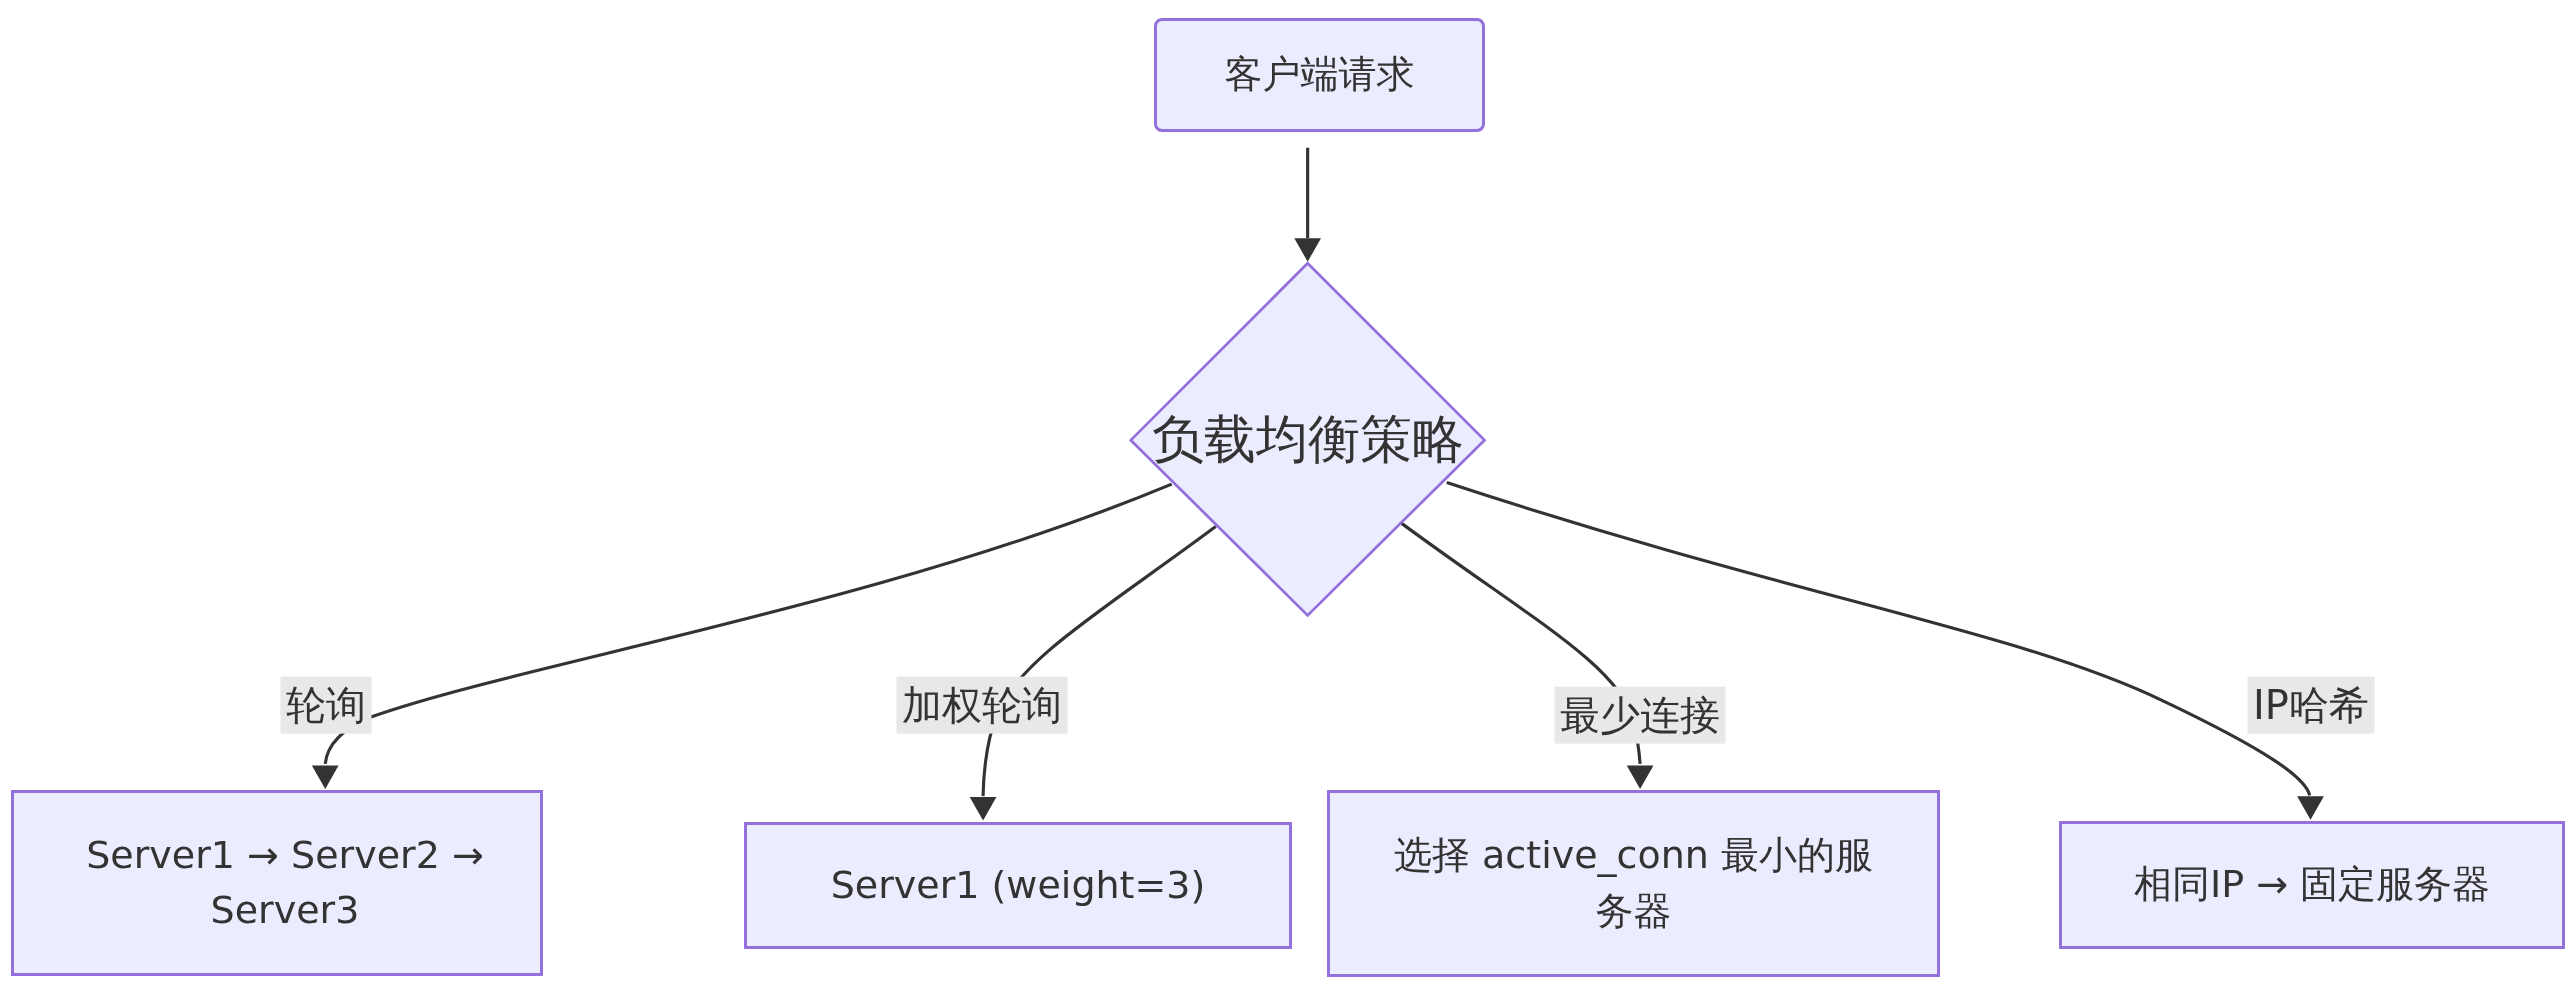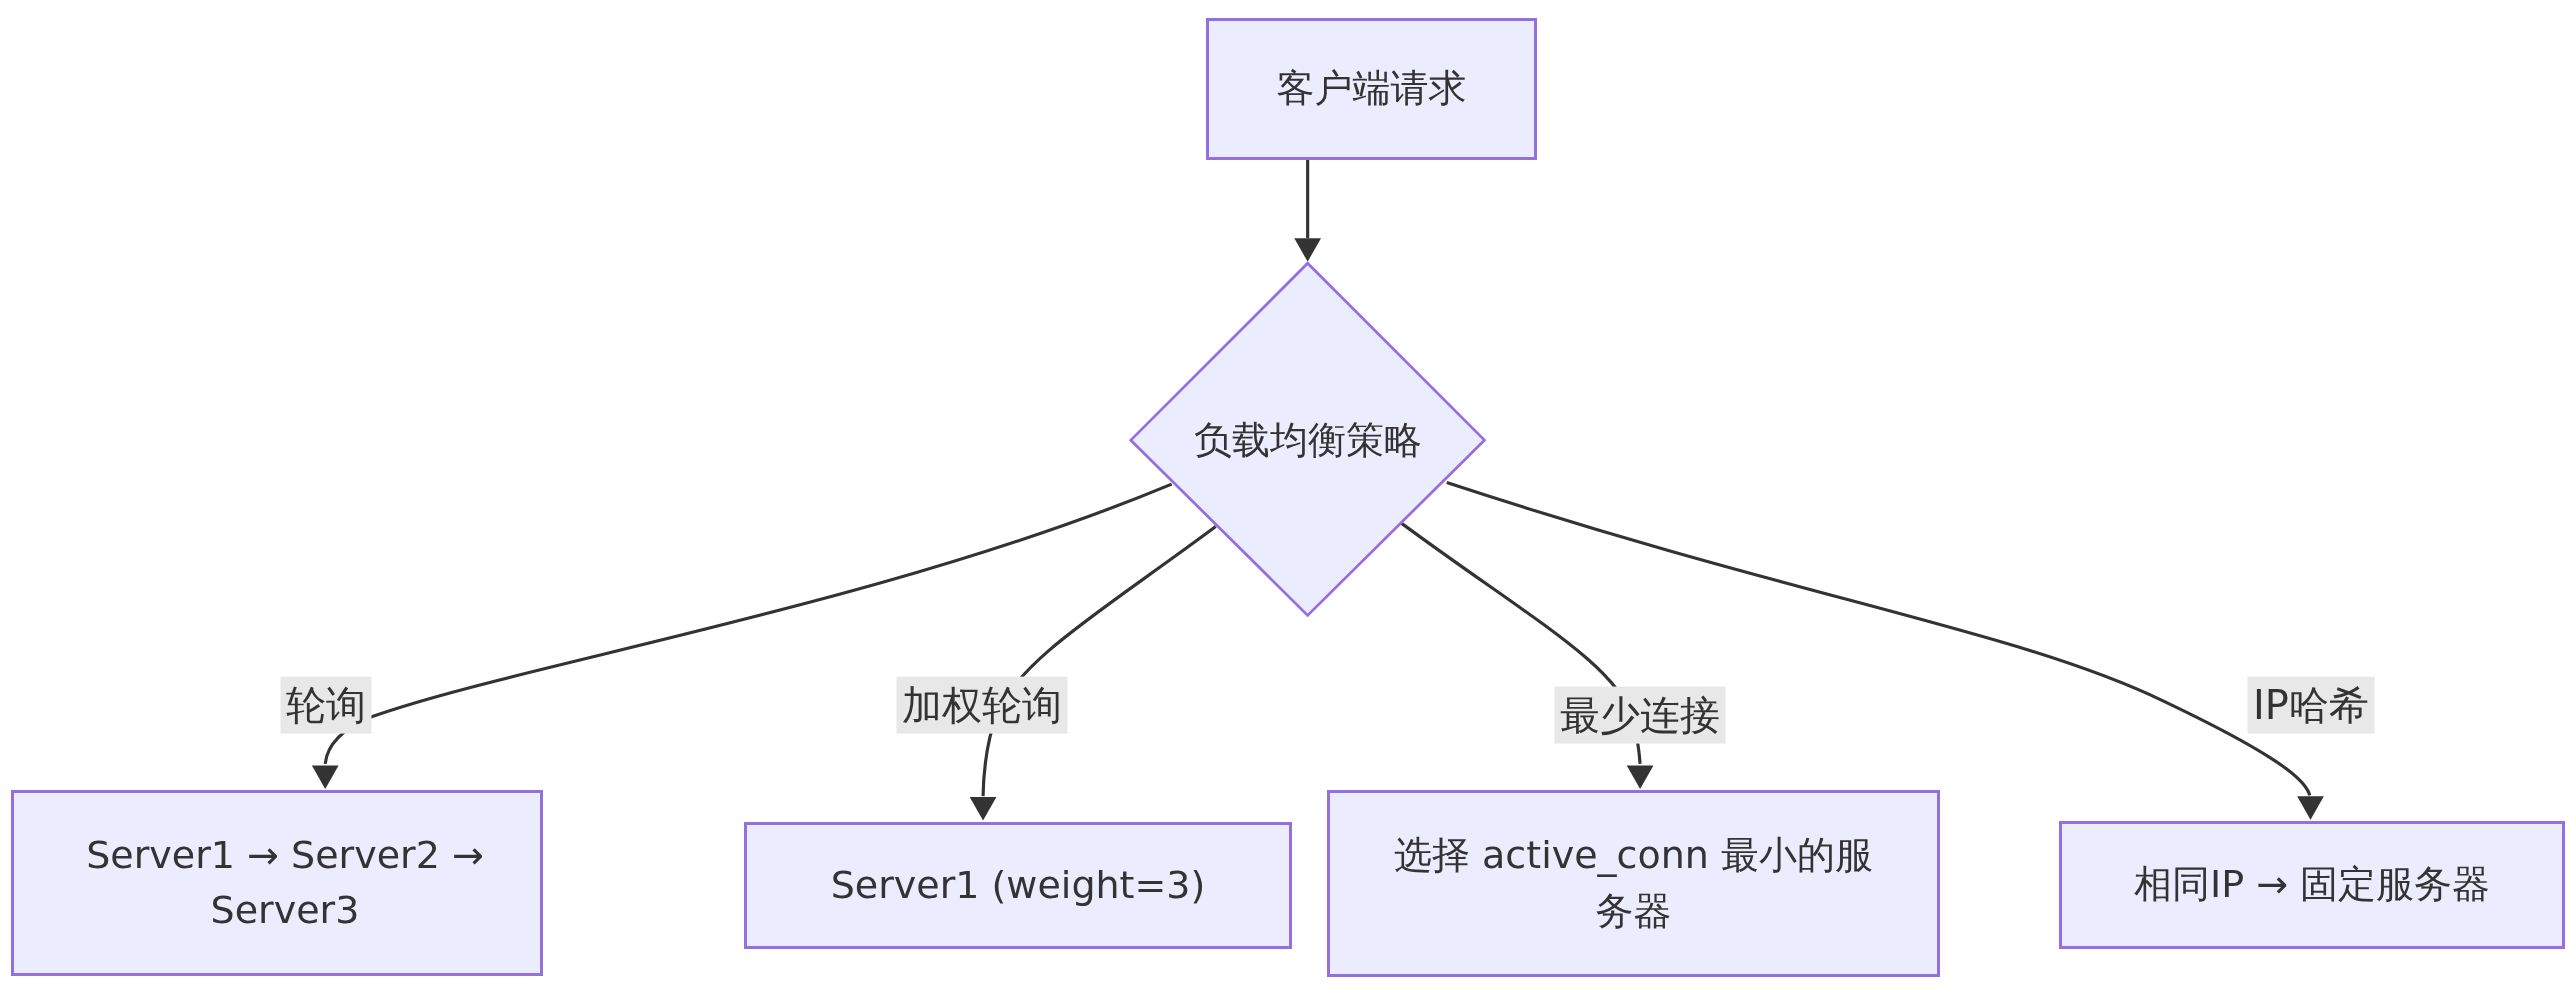--- a/index.html
+++ b/index.html
@@ -40,21 +40,21 @@
     justify-content: center;
     text-align: center;
     font-size: 38px;
     line-height: 1.45;
     z-index: 3;
   }
   .node-label-line { white-space: nowrap; }
   .diamond-label {
     position: absolute;
     transform: translate(-50%, -50%);
-    font-size: 38px;
+    font-size: 52px;
     white-space: nowrap;
     z-index: 3;
   }
   .edge-label {
     position: absolute;
     transform: translate(-50%, -50%);
     background: #e8e8e8;
     font-size: 40px;
     line-height: 1.38;
     padding: 0.8px 5.5px;
@@ -85,21 +85,21 @@
     <polygon class="arrowhead" points="2939,1043 2922,1013 2956,1013"></polygon>
 
     <polygon class="diamond-shape" points="1663,335 1888,560 1663,783 1438,560"></polygon>
   </svg>
 
   <div class="edge-label" style="left:326px; top:705px;">轮询</div>
   <div class="edge-label" style="left:982px; top:705px;">加权轮询</div>
   <div class="edge-label" style="left:1640px; top:715px;">最少连接</div>
   <div class="edge-label" style="left:2311px; top:705px;">IP哈希</div>
 
-  <div class="node" style="left:1206px; top:18px; width:331px; height:142px;">
+  <div class="node" style="left:1154px; top:18px; width:331px; height:114px;border-radius:8px;">
     <div class="node-label-line">客户端请求</div>
   </div>
 
   <div class="diamond-label" style="left:1308px; top:440px;">负载均衡策略</div>
 
   <div class="node" style="left:11px; top:790px; width:532px; height:186px;padding-left:16px;">
     <div class="node-label-line">Server1 → Server2 →</div>
     <div class="node-label-line">Server3</div>
   </div>
 

